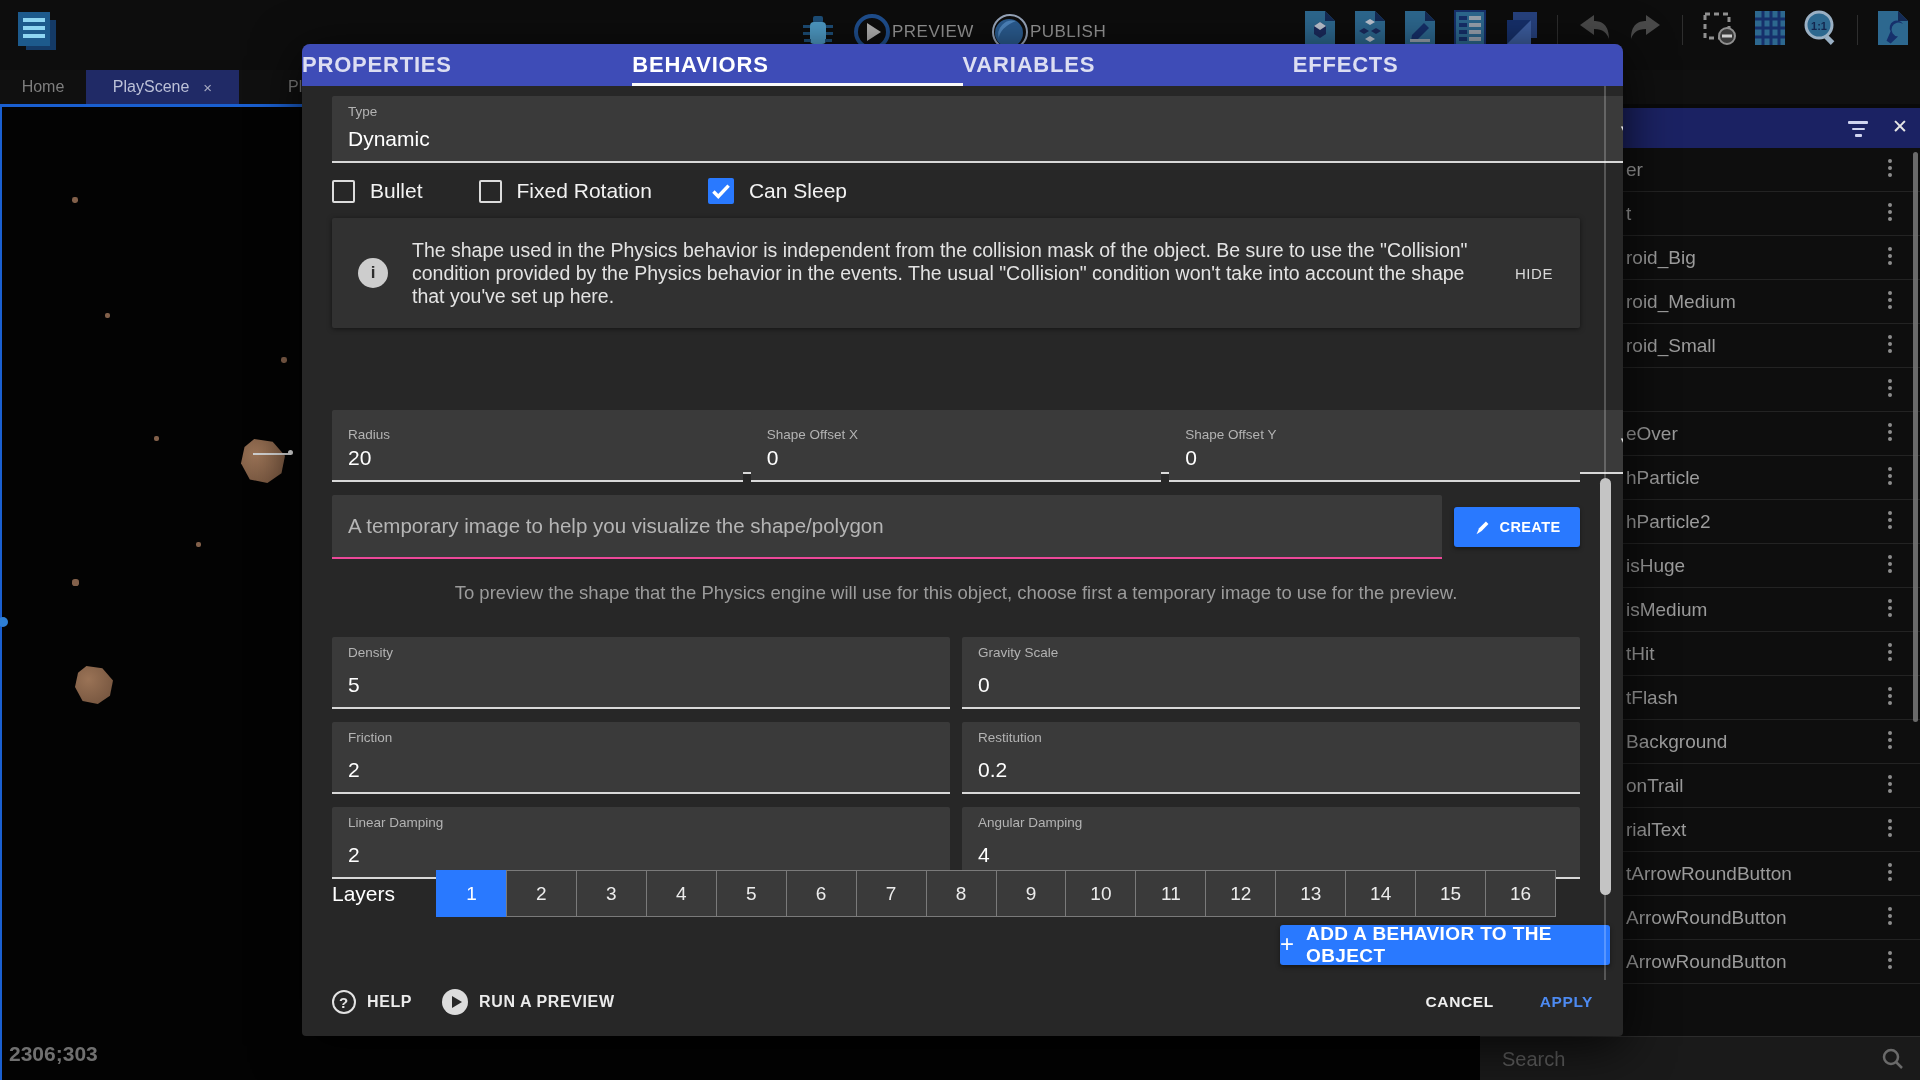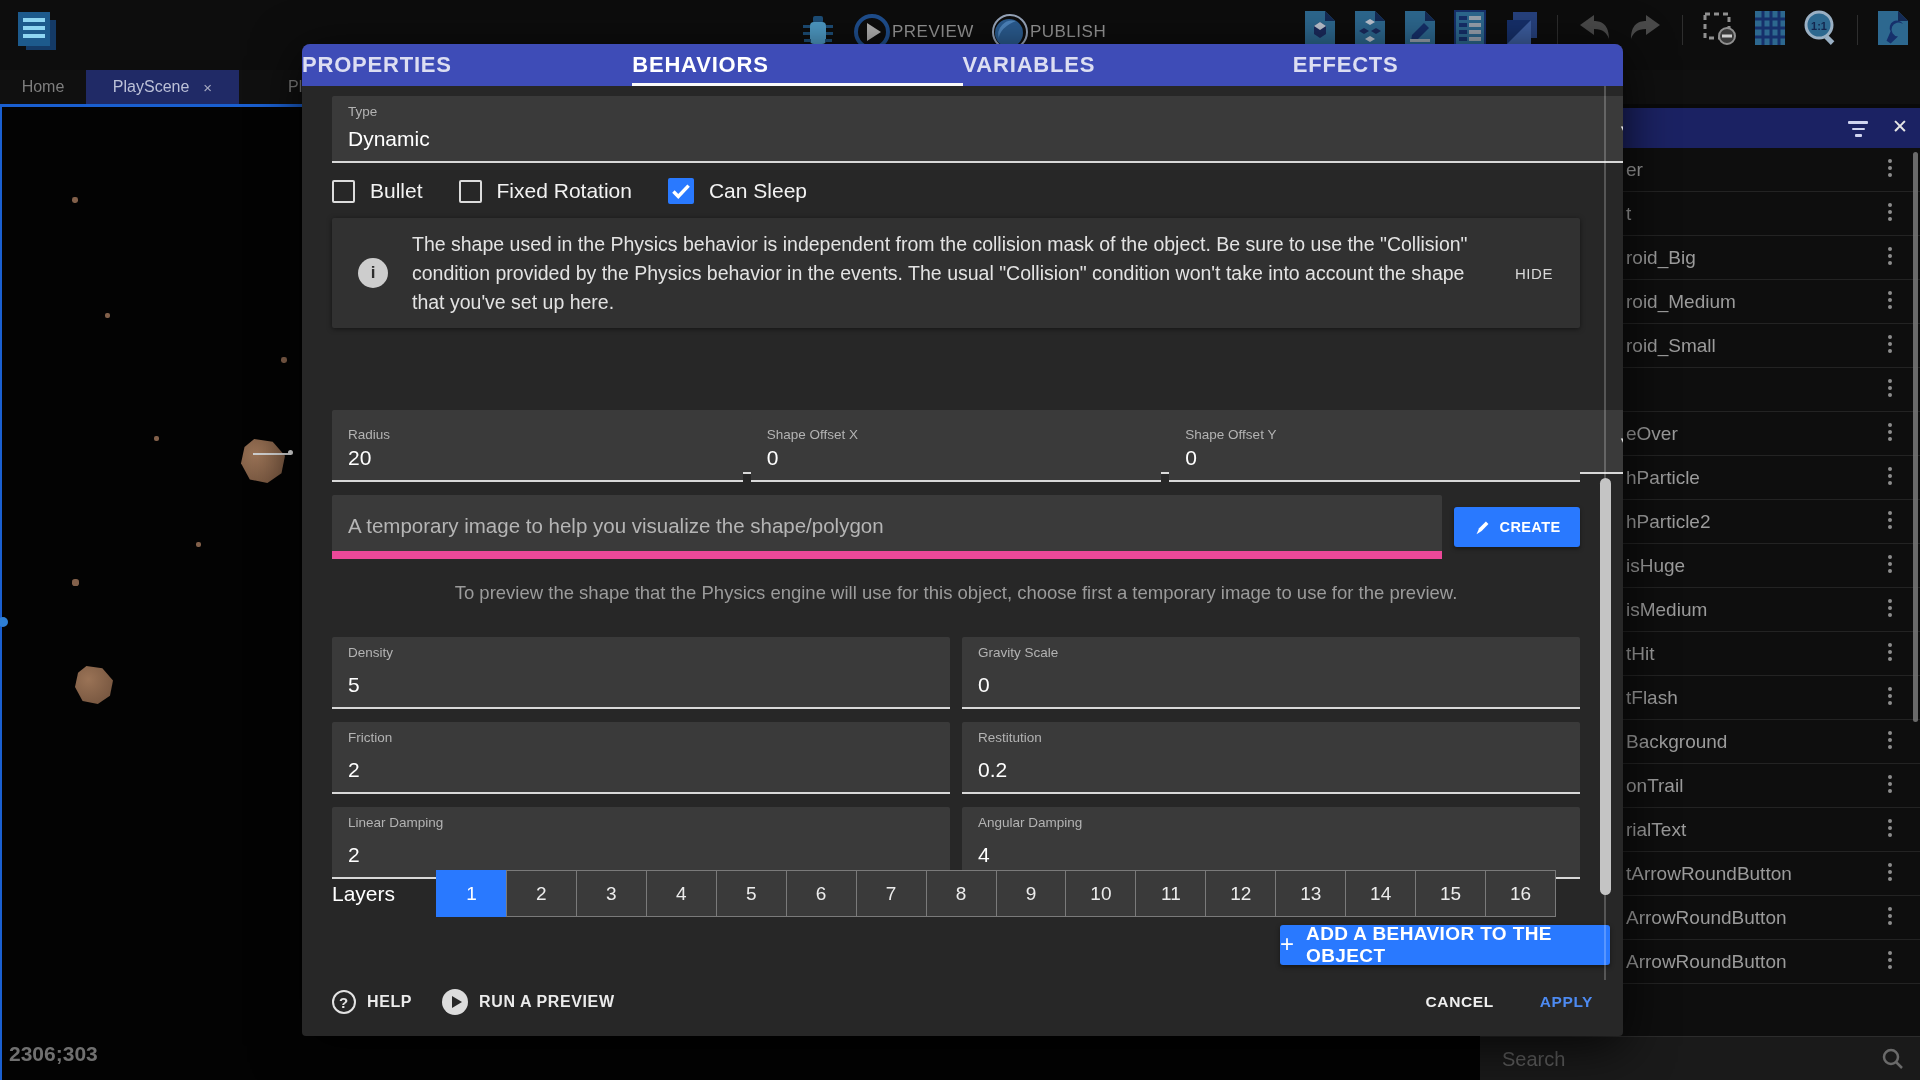--- a/index.html
+++ b/index.html
@@ -64,38 +64,38 @@
   .sect { position:absolute; left:30px; right:43px; }
 
   .ffield { position:relative; background:#3a3a3a; border-bottom:2px solid #d8d8d8; border-radius:2px 2px 0 0; }
   .flbl { position:absolute; top:8px; left:16px; font-size:13.5px; color:#b3b3b3; }
   .fval { position:absolute; bottom:10px; left:16px; font-size:21px; color:#fff; }
   .farrow { position:absolute; right:22px; top:50%; margin-top:-7px; font-size:13px; color:#e0e0e0; }
 
   .type-field { top:52px; height:67px; }
   .shape-field { top:299px; height:64px; }
 
-  .cb-row { top:128px; height:38px; display:flex; align-items:center; gap:36px; }
+  .cb-row { top:128px; height:38px; display:flex; align-items:center; gap:56px; }
   .cb-item { display:flex; align-items:center; gap:15px; }
   .cb-box { width:23px; height:23px; border:2.5px solid #dcdcdc; border-radius:2px; }
   .cb-box.checked { border:none; background:#2979ff; width:26px; height:26px; }
   .cb-box svg { display:block; width:100%; height:100%; }
   .cb-label { font-size:21px; color:#f2f2f2; }
 
   .info-box { top:174px; height:110px; background:#313131; box-shadow:0 1px 5px rgba(0,0,0,.5);
               display:flex; align-items:center; border-radius:2px; }
   .info-icon { width:30px; height:30px; border-radius:50%; background:#cdcdcd; color:#2d2d2d; font-weight:700;
                font-size:17px; display:flex; align-items:center; justify-content:center; margin:0 24px 0 26px; flex:none; }
-  .info-text { flex:1; font-size:19.5px; line-height:29px; color:#e3e3e3; padding-right:18px; }
+  .info-text { flex:1; font-size:19.5px; line-height:23px; color:#e3e3e3; padding-right:18px; }
   .hide-btn { flex:none; width:92px; text-align:center; font-size:15px; letter-spacing:.6px; color:#d8d8d8; }
 
   .params-row { top:375px; height:63px; display:grid; grid-template-columns:1fr 1fr 1fr; column-gap:8px; }
 
   .temp-row { top:451px; height:64px; display:flex; }
-  .temp-input { flex:1; position:relative; background:#3a3a3a; border-bottom:8px solid #ec4899; border-radius:2px 2px 0 0; }
+  .temp-input { flex:1; position:relative; background:#3a3a3a; border-bottom:2px solid #ec4899; border-radius:2px 2px 0 0; }
   .temp-input .ph { position:absolute; left:16px; line-height:62px; font-size:20.5px; color:#b5b5b5; }
   .create-btn { width:126px; height:40px; align-self:center; margin-left:12px; background:#2979ff; border-radius:3px;
                 display:flex; align-items:center; justify-content:center; gap:9px; color:#fff; font-size:14.5px;
                 font-weight:700; letter-spacing:.4px; box-shadow:0 2px 4px rgba(0,0,0,.4); }
 
   .helper { top:538px; height:32px; text-align:center; font-size:18.5px; color:#9b9b9b; }
 
   .pgrid { top:593px; display:grid; grid-template-columns:1fr 1fr; column-gap:12px; row-gap:13px; }
   .pgrid .ffield { height:72px; }
 

